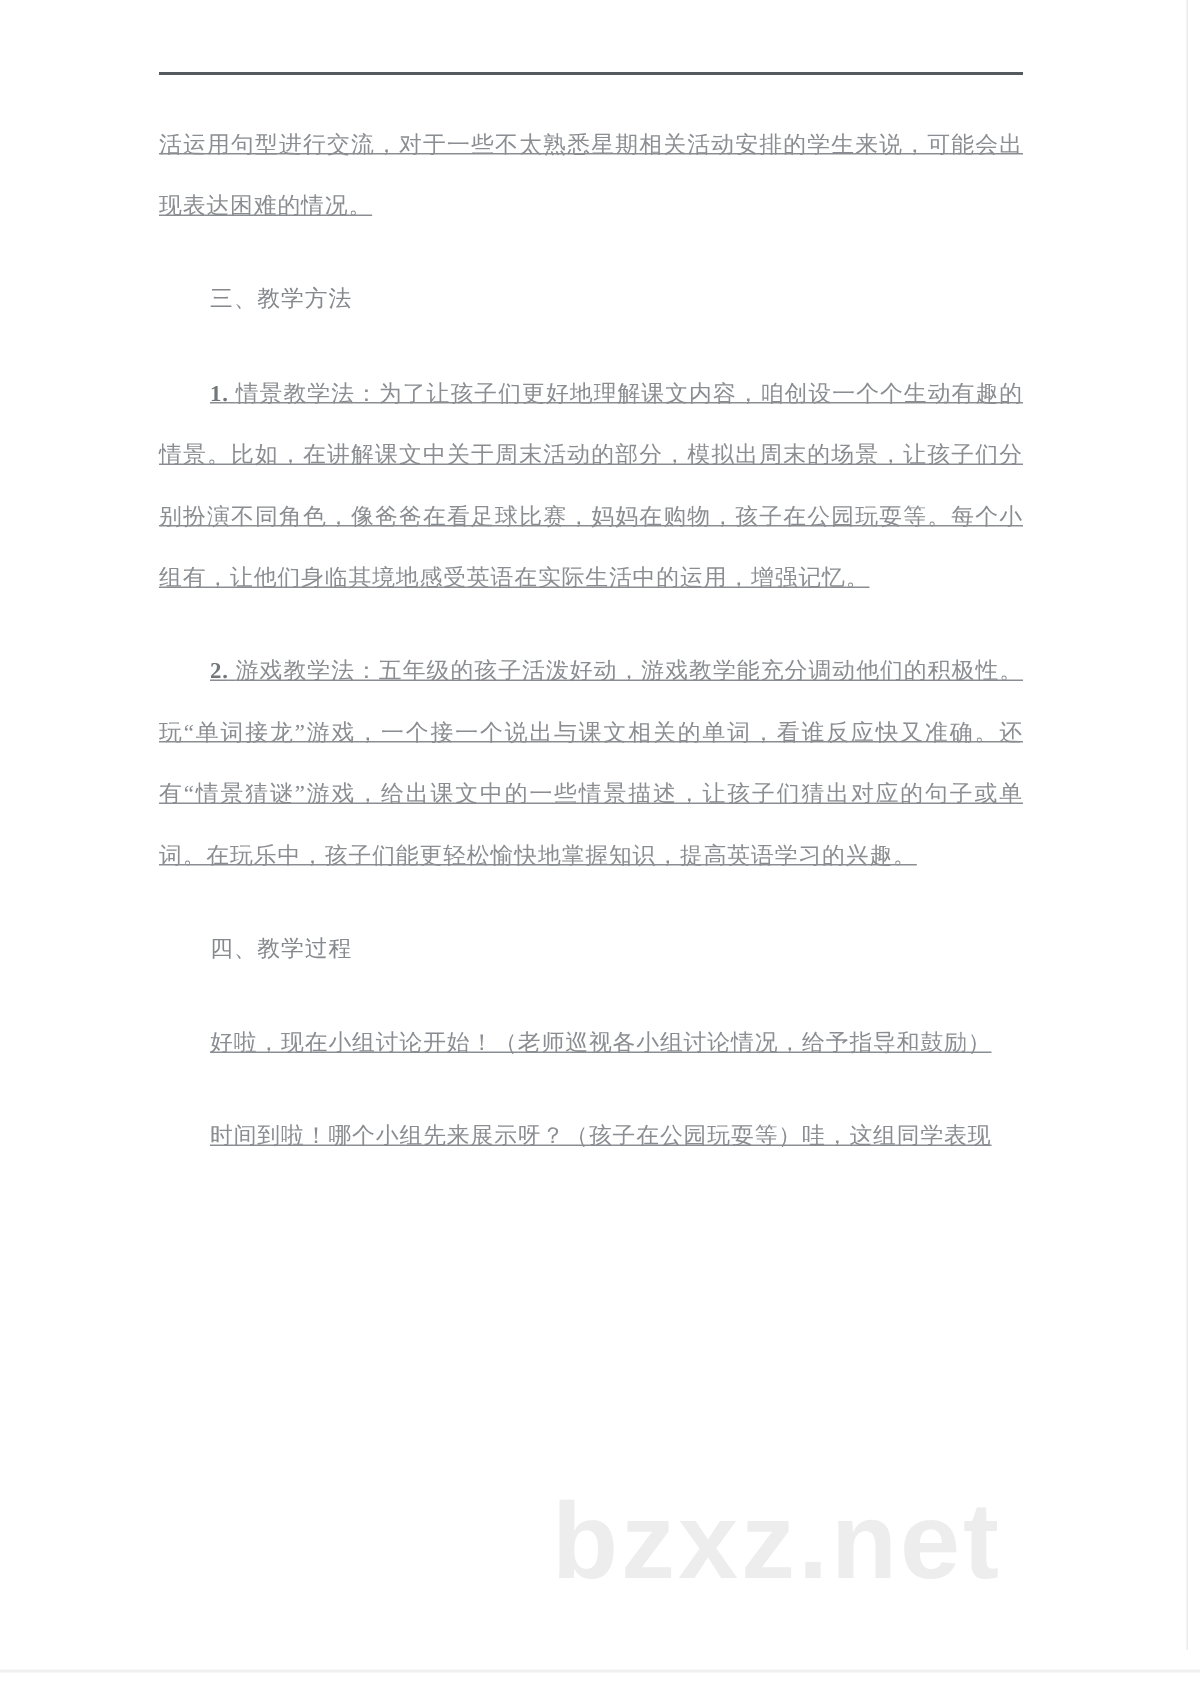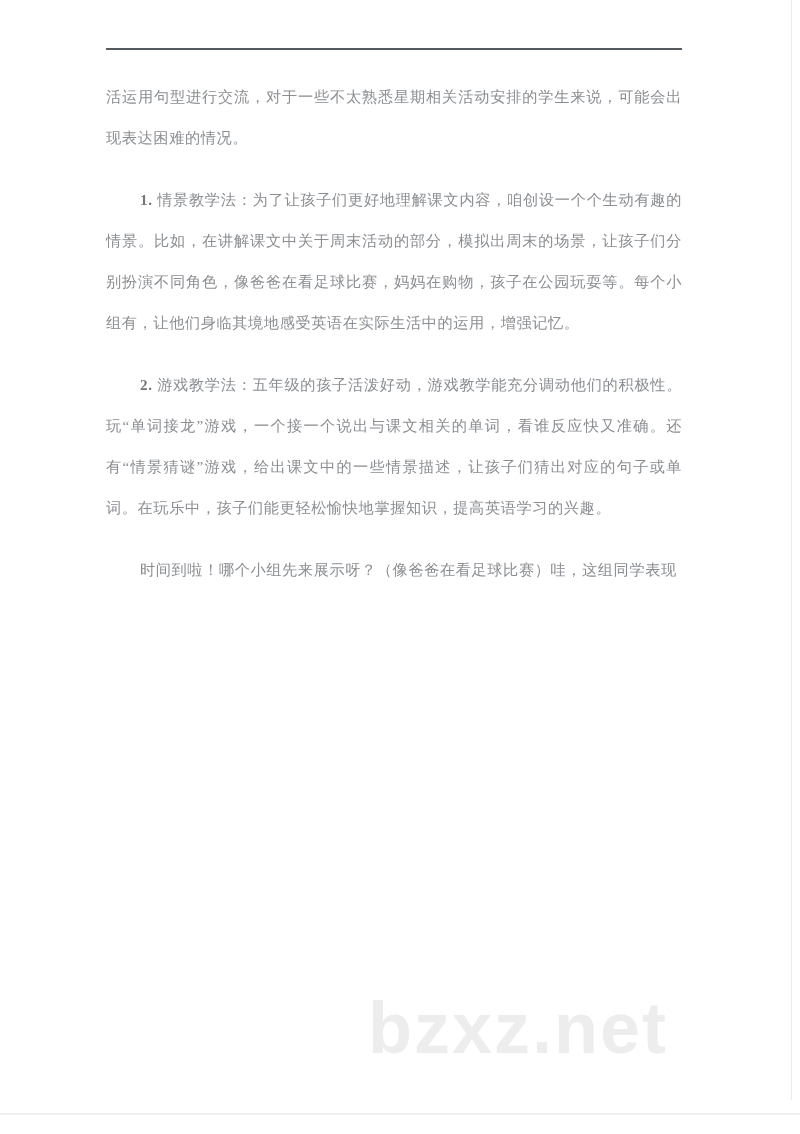--- a/index.html
+++ b/index.html
@@ -58,20 +58,21 @@
   
   p.para {
     margin: 0 0 21px 0;
     font-size: 15.2px;
     line-height: 41px;
     color: #8a8d91;
     text-align: justify;
     text-justify: inter-ideograph;
     letter-spacing: 0.6px;
     white-space: pre-wrap;
+    text-decoration: underline;
   }
   p.heading {
     margin: 0 0 22px 0;
     font-size: 15.2px;
     line-height: 41px;
     color: #85888c;
     letter-spacing: 0.6px;
   }
   p.last {
     margin-bottom: 0;
@@ -108,28 +109,31 @@
 
   <div class="page-edge-right"></div>
   <div class="page-edge-bottom"></div>
 
   <div class="content">
 
     <div class="header-rule"></div>
 
     <p class="para">活运用句型进行交流，对于一些不太熟悉星期相关活动安排的学生来说，可能会出现表达困难的情况。</p>
 
+    <p class="heading"><span class="indent"></span><span>三、教学方法</span></p>
 
     <p class="para"><span class="indent"></span><span class="num">1.</span> <span>情景教学法：为了让孩子们更好地理解课文内容，咱创设一个个生动有趣的情景。比如，在讲解课文中关于周末活动的部分，模拟出周末的场景，让孩子们分别扮演不同角色，像爸爸在看足球比赛，妈妈在购物，孩子在公园玩耍等。每个小组有，让他们身临其境地感受英语在实际生活中的运用，增强记忆。</span></p>
 
     <p class="para"><span class="indent"></span><span class="num">2.</span> <span>游戏教学法：五年级的孩子活泼好动，游戏教学能充分调动他们的积极性。玩“单词接龙”游戏，一个接一个说出与课文相关的单词，看谁反应快又准确。还有“情景猜谜”游戏，给出课文中的一些情景描述，让孩子们猜出对应的句子或单词。在玩乐中，孩子们能更轻松愉快地掌握知识，提高英语学习的兴趣。</span></p>
 
+    <p class="heading"><span class="indent"></span><span>四、教学过程</span></p>
 
 
 
+    <p class="para"><span class="indent"></span><span>好啦，现在小组讨论开始！（老师巡视各小组讨论情况，给予指导和鼓励）</span></p>
 
-    <p class="para last"><span class="indent"></span><span>时间到啦！哪个小组先来展示呀？（像爸爸在看足球比赛）哇，这组同学表现</span></p>
+    <p class="para last"><span class="indent"></span><span>时间到啦！哪个小组先来展示呀？（孩子在公园玩耍等）哇，这组同学表现</span></p>
 
   </div>
 
   <div class="watermark">bzxz.net</div>
 
 </div>
 
 </body></html>

